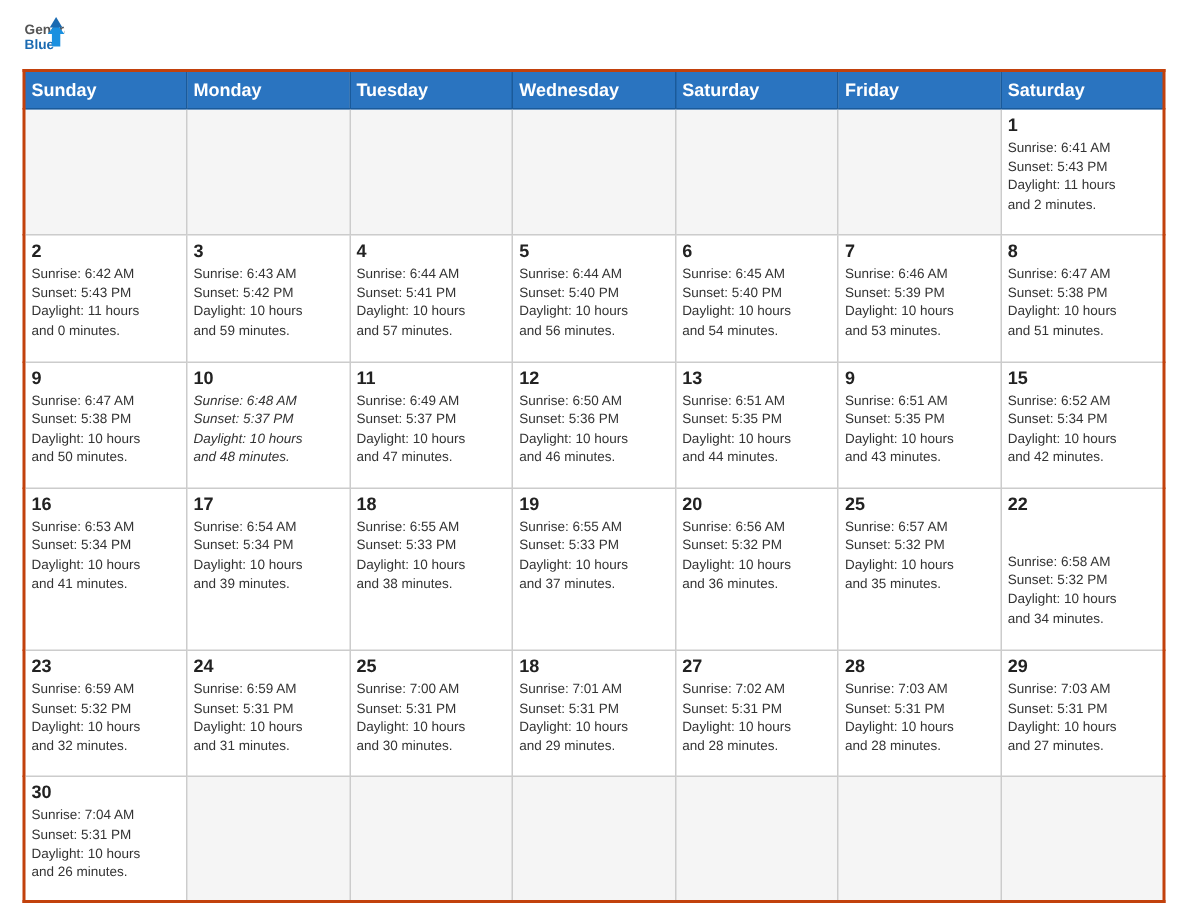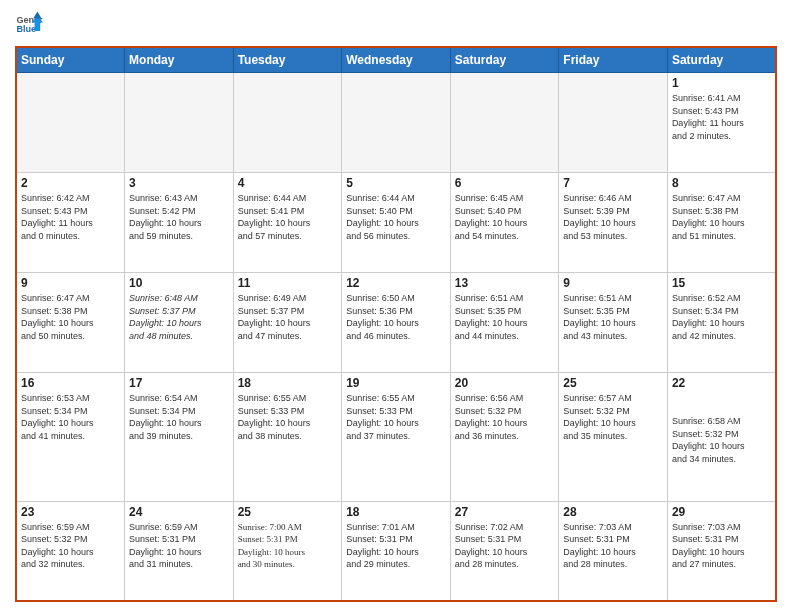--- a/index.html
+++ b/index.html
@@ -299,21 +299,21 @@
           </td>
           <td>
             <span class="day-number">24</span>
             <div class="day-info" style="white-space: pre-line;">Sunrise: 6:59 AM
 Sunset: 5:31 PM
 Daylight: 10 hours
 and 31 minutes.</div>
           </td>
           <td>
             <span class="day-number">25</span>
-            <div class="day-info" style="white-space: pre-line; font-family: Liberation Serif, serif;">Sunrise: 7:00 AM
+            <div class="day-info" style="white-space: pre-line;">Sunrise: 7:00 AM
 Sunset: 5:31 PM
 Daylight: 10 hours
 and 30 minutes.</div>
           </td>
           <td>
             <span class="day-number">18</span>
             <div class="day-info" style="white-space: pre-line;">Sunrise: 7:01 AM
 Sunset: 5:31 PM
 Daylight: 10 hours
 and 29 minutes.</div>
@@ -332,16 +332,31 @@
 Daylight: 10 hours
 and 28 minutes.</div>
           </td>
           <td>
             <span class="day-number">29</span>
             <div class="day-info" style="white-space: pre-line;">Sunrise: 7:03 AM
 Sunset: 5:31 PM
 Daylight: 10 hours
 and 27 minutes.</div>
           </td>
+        </tr>
+        <tr class="last-row">
+          <td>
+            <span class="day-number">30</span>
+            <div class="day-info" style="white-space: pre-line;">Sunrise: 7:04 AM
+Sunset: 5:31 PM
+Daylight: 10 hours
+and 26 minutes.</div>
+          </td>
+          <td class="empty"></td>
+          <td class="empty"></td>
+          <td class="empty"></td>
+          <td class="empty"></td>
+          <td class="empty"></td>
+          <td class="empty"></td>
         </tr>
       </tbody>
   </table>
 </div>
 
 </body></html>

